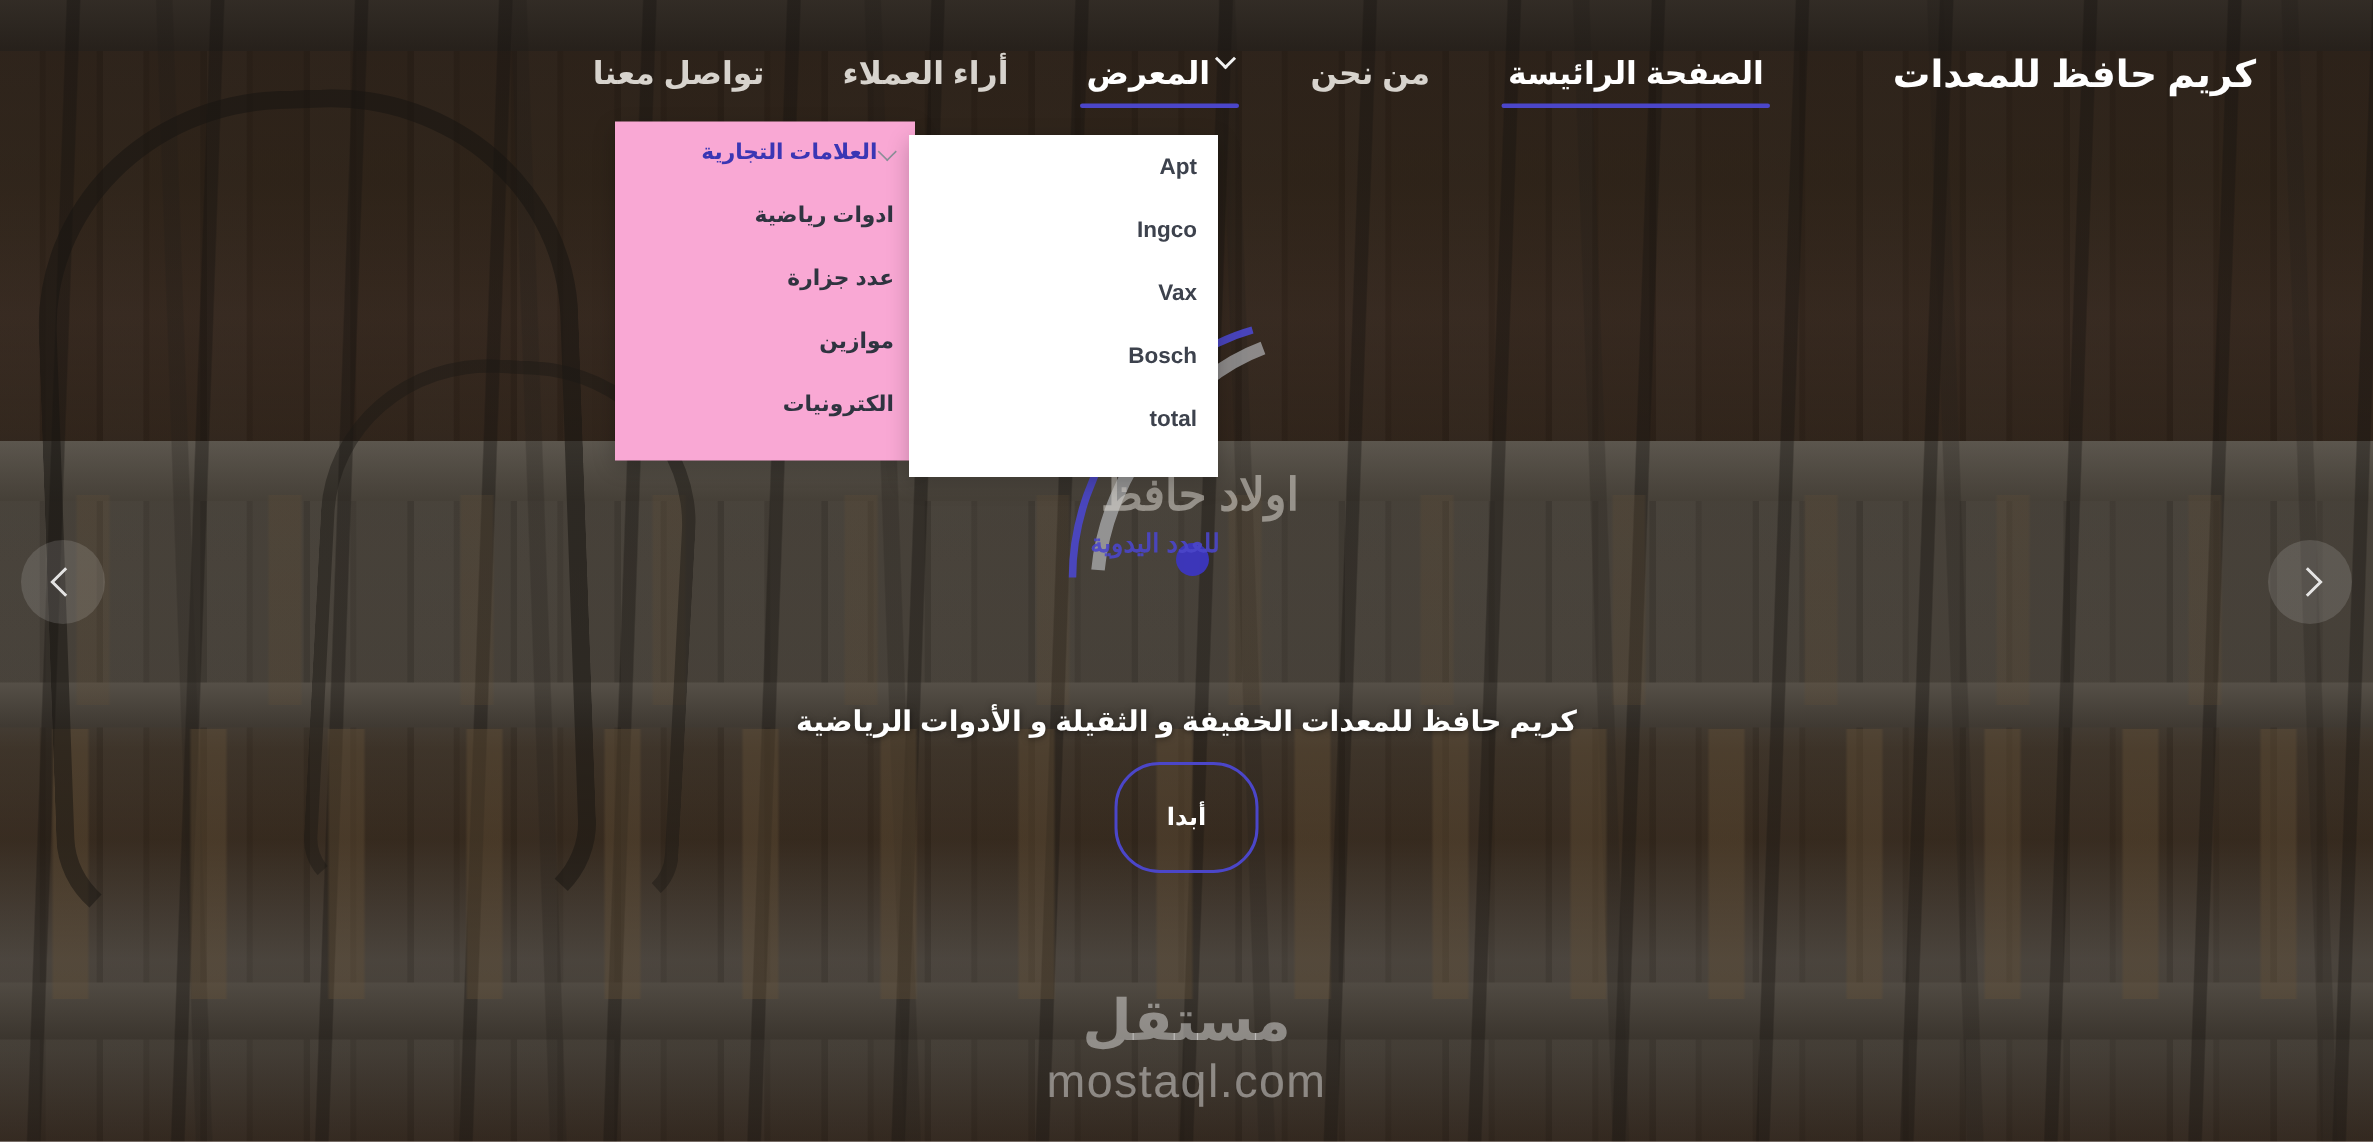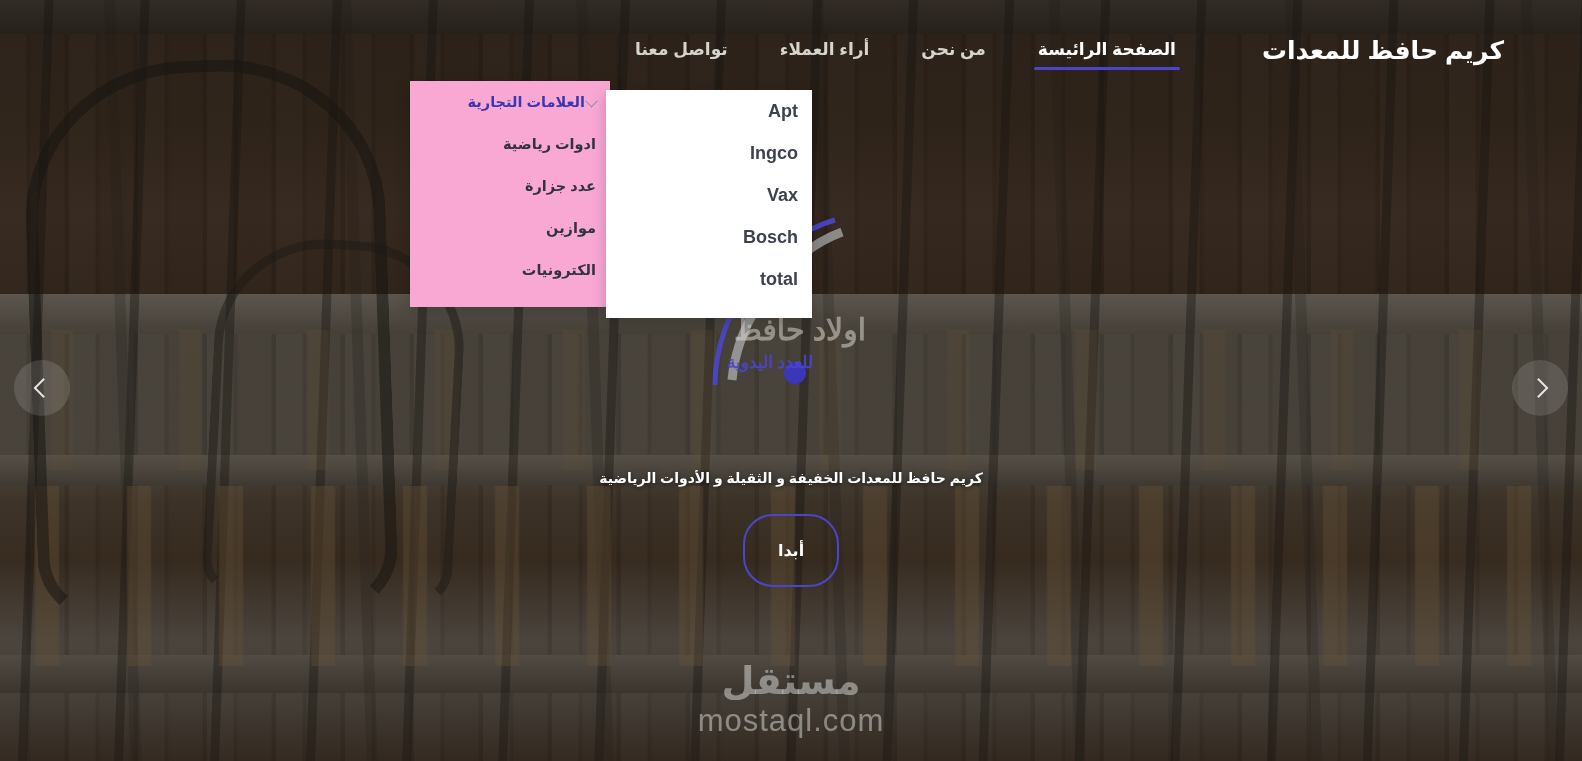--- a/index.html
+++ b/index.html
@@ -150,21 +150,21 @@
     align-items: center;
     gap: 0;
     margin-right: 60px;
   }
   .nav-item {
     position: relative;
     display: flex;
     align-items: flex-start;
     gap: 5px;
     color: #d7d3cd;
-    font-size: 17px;
+    font-size: 21px;
     font-weight: 600;
     padding: 14px 26px 16px 26px;
     cursor: pointer;
     white-space: nowrap;
   }
   .nav-item.active { color: #ffffff; font-weight: 700; }
   .nav-item.active::after,
   .nav-item.open::after {
     content: "";
     position: absolute;
@@ -229,40 +229,40 @@
     margin-left: 2px;
     flex: 0 0 auto;
   }
   .dd-sub-item {
     display: flex;
     align-items: center;
     justify-content: flex-start;
     height: 42px;
     padding: 0 14px 0 12px;
     color: #3d424d;
-    font-size: 18px;
+    font-size: 15px;
     font-weight: 700;
     direction: ltr;
     cursor: pointer;
   }
   .dd-sub-item .lbl { width: 100%; text-align: right; }
 
   
   .hero-content {
     position: absolute;
     left: 0; right: 0;
     top: 470px;
     text-align: center;
     z-index: 20;
   }
   .hero-tagline {
     color: #ffffff;
-    font-size: 14px;
+    font-size: 19px;
     font-weight: 700;
-    margin-bottom: 28px;
+    margin-bottom: 15px;
     text-shadow: 0 1px 4px rgba(0,0,0,.5);
   }
   .hero-cta {
     display: inline-block;
     min-width: 96px;
     padding: 25px 30px;
     border: 2px solid #4b46c9;
     border-radius: 30px;
     color: #ffffff;
     font-size: 16px;
@@ -356,20 +356,24 @@
   <header class="topbar">
     <div class="brand-title">كريم حافظ للمعدات</div>
 
     <nav class="nav">
       <div class="nav-item active">
         <span>الصفحة الرائيسة</span>
       </div>
       <div class="nav-item">
         <span>من نحن</span>
       </div>
+      <div class="nav-item open">
+        <span class="chev"></span>
+        <span>المعرض</span>
+      </div>
       <div class="nav-item">
         <span>أراء العملاء</span>
       </div>
       <div class="nav-item">
         <span>تواصل معنا</span>
       </div>
     </nav>
   </header>
 
   <div class="dropdown dd-main">

